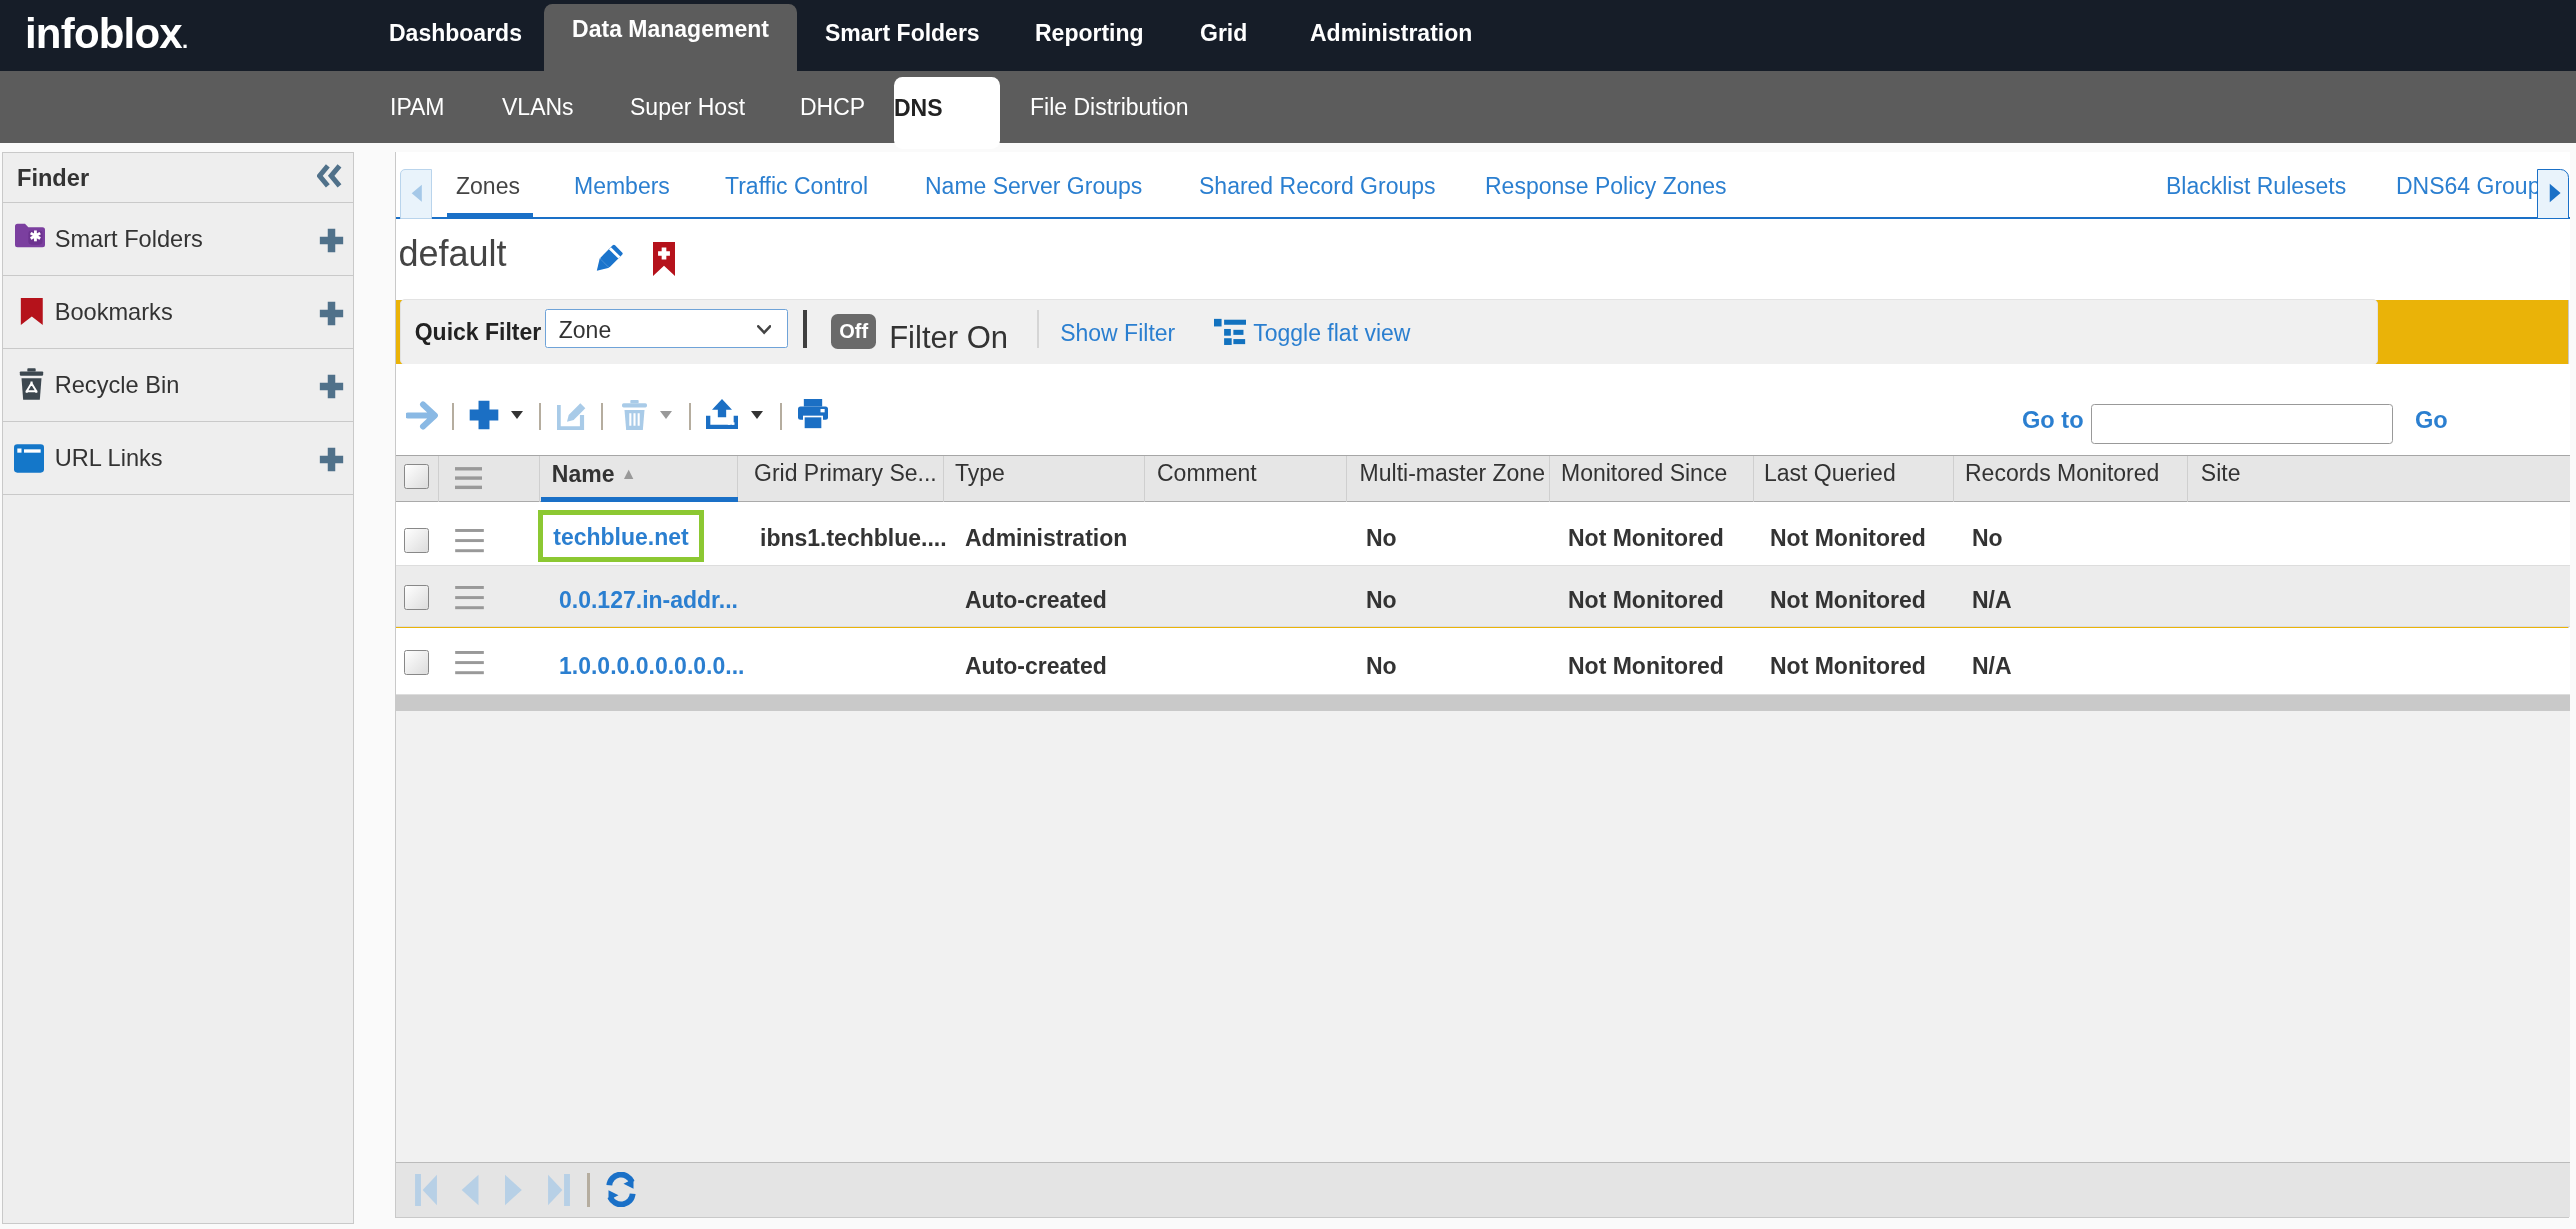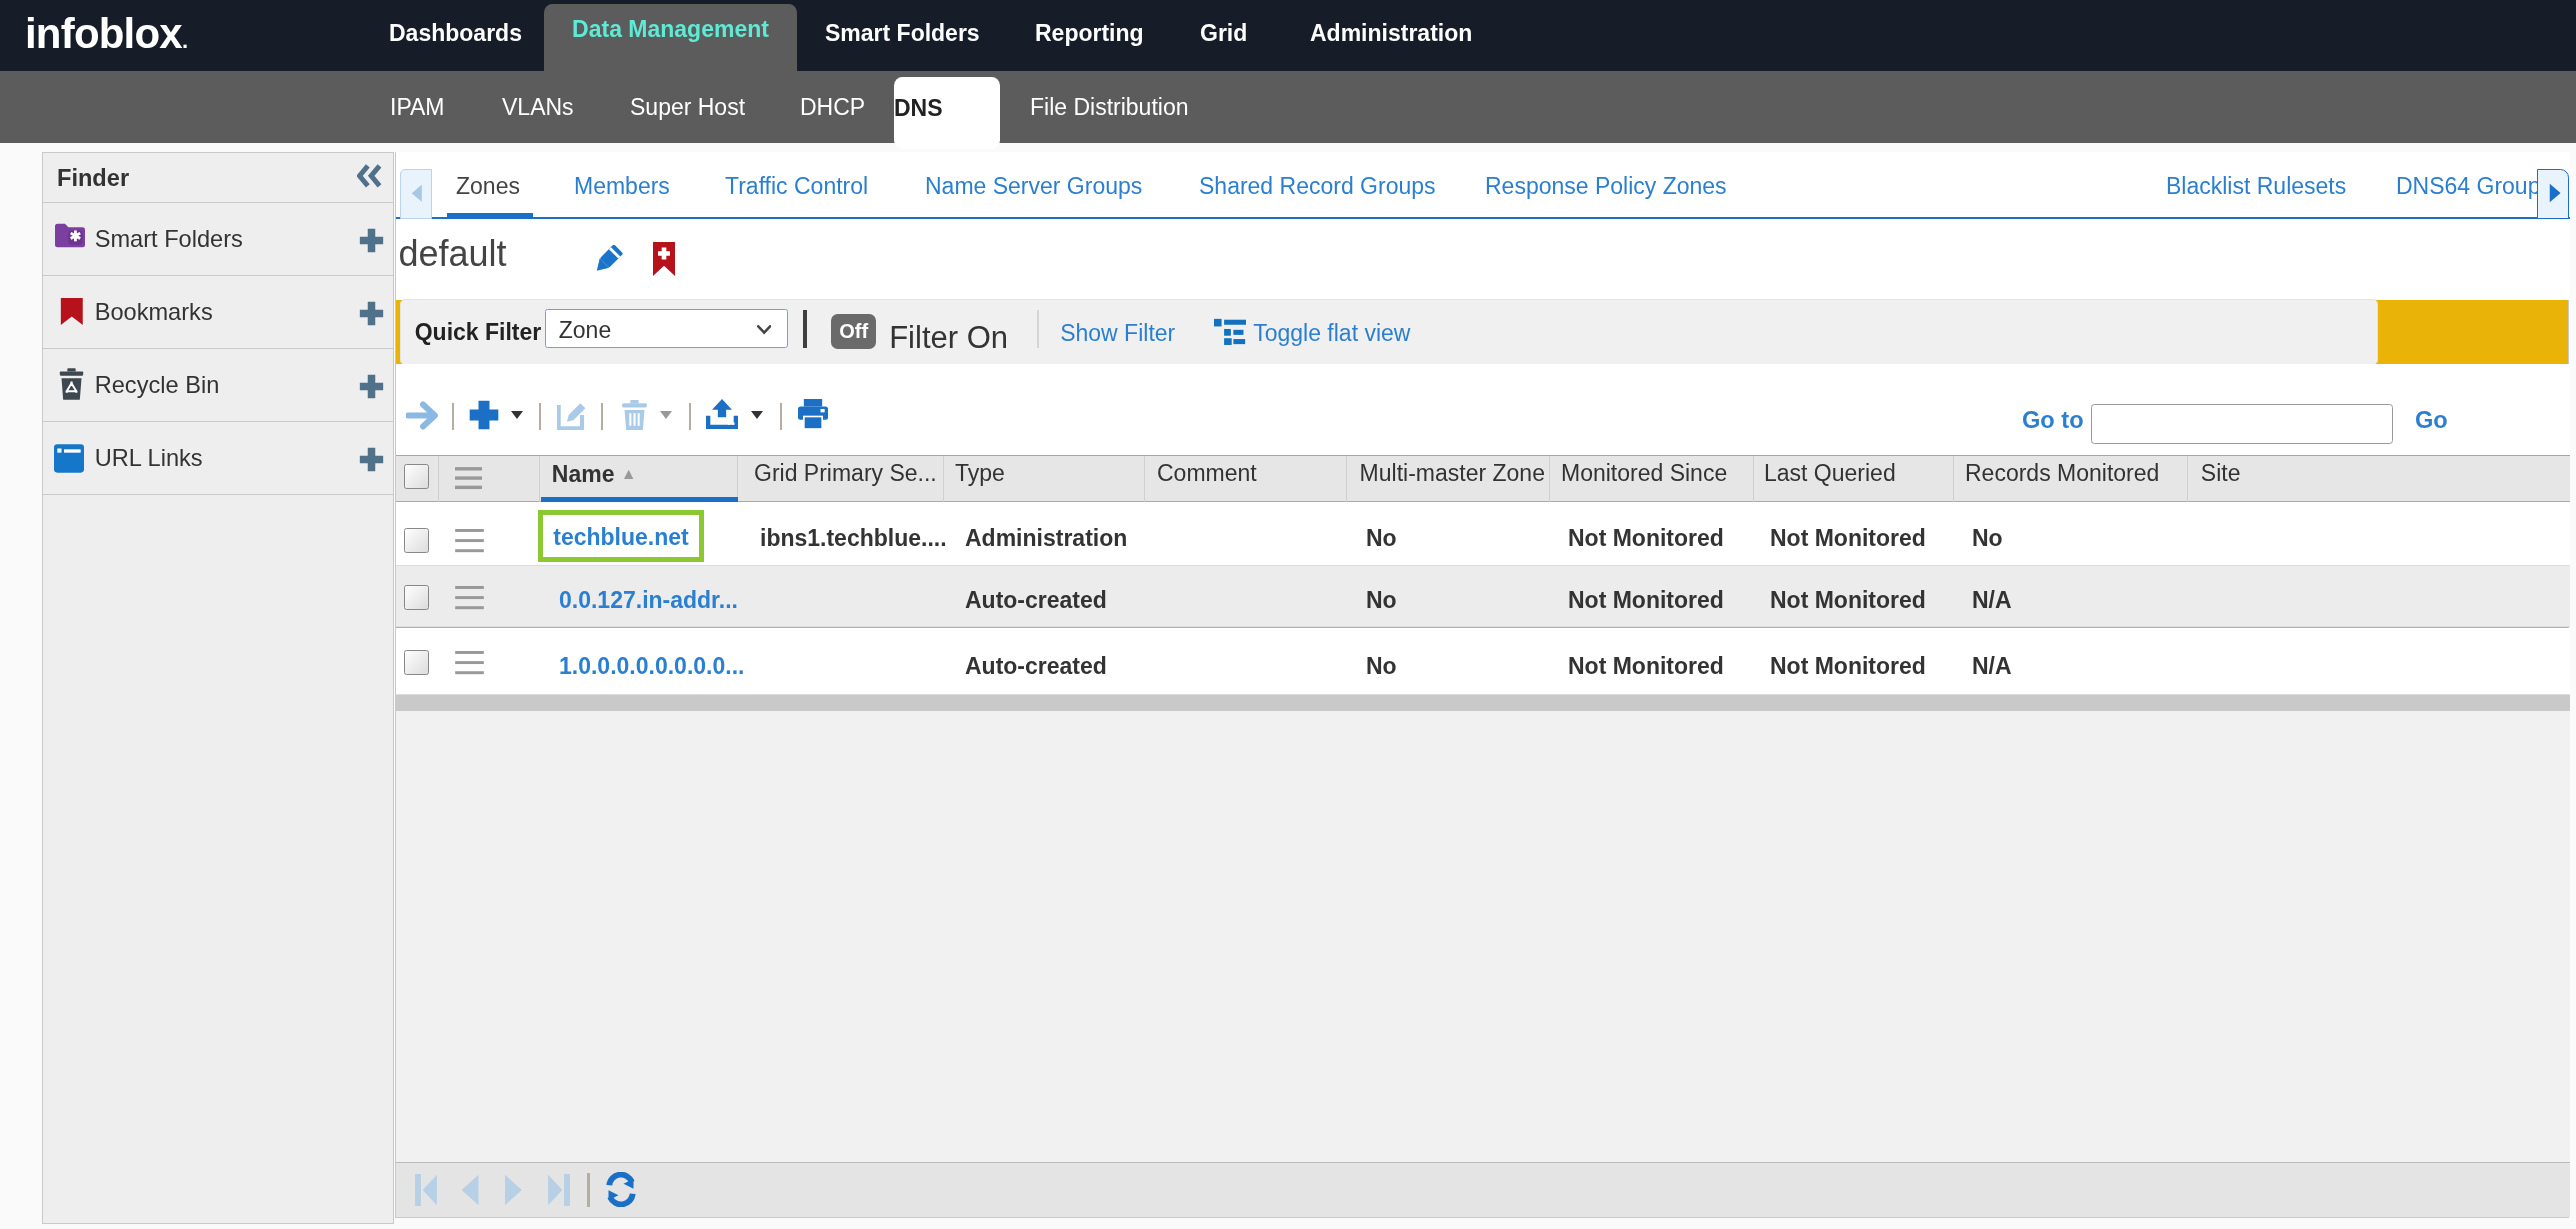--- a/index.html
+++ b/index.html
@@ -2,29 +2,29 @@
 <html style="font-size:13.5px"><head>
 <meta charset="utf-8">
 <style>
 * { margin:0; padding:0; box-sizing:border-box; }
 html,body { width:2576px; height:1230px; background:#fafafa; font-family:"Liberation Sans", sans-serif; position:relative; overflow:hidden; }
 
 
 .topbar { position:absolute; left:0; top:0; width:2576px; height:71px; background:#161d28; }
 .logo { position:absolute; left:25px; top:10px; color:#fff; font-size:42px; font-weight:bold; letter-spacing:-0.8px; }
 .nav-item { position:absolute; top:0; height:71px; line-height:66px; color:#fff; font-size:23px; font-weight:bold; white-space:nowrap; }
-.dm-tab { position:absolute; left:544px; top:4.2px; width:253px; height:67px; background:#5c5c5c; border-radius:8.4px 8.4px 0 0; color:#5eead4; font-size:23px; font-weight:bold; text-align:center; line-height:51px; }
+.dm-tab { position:absolute; left:544px; top:4.2px; width:253px; height:67px; background:#5c5c5c; border-radius:8.4px 8.4px 0 0; color:#ffffff; font-size:23px; font-weight:bold; text-align:center; line-height:51px; }
 
 
 .subnav { position:absolute; left:0; top:71px; width:2576px; height:72px; background:#5c5c5c; }
 .sub-item { position:absolute; top:0; height:72px; line-height:72px; color:#fff; font-size:23px; white-space:nowrap; }
 .dns-tab { position:absolute; left:894px; top:5.9px; width:106px; height:72px; background:#fff; border-radius:8.4px; color:#222; font-size:23px; font-weight:bold; line-height:62px; }
 
 
-.sidebar { position:absolute; left:1.7px; top:152px; width:352px; height:1072px; background:#eeeeee; border:0.8px solid #c9c9c9;margin-left:40px; }
+.sidebar { position:absolute; left:1.7px; top:152px; width:352px; height:1072px; background:#eeeeee; border:0.8px solid #c9c9c9; }
 .finder-hd { position:absolute; left:0; top:0; width:100%; height:50px; border-bottom:0.8px solid #c9c9c9; }
 .finder-hd .t { position:absolute; left:14.3px; top:11.8px; font-size:23.6px; font-weight:bold; color:#333; }
 .f-item { position:absolute; left:0; width:100%; height:72px; border-bottom:0.8px solid #c9c9c9; }
 .f-item .lbl { position:absolute; left:52px; top:22px; font-size:23.6px; color:#333; }
 .f-item svg.icon { position:absolute; left:11.8px; top:18.5px; }
 
 
 .content { position:absolute; left:395px; top:152px; width:2174px; height:1066px; background:#eab308; border:0.8px solid #c9c9c9; border-top:none; }
 .tabstrip { position:absolute; left:0; top:0; width:2174px; height:67px; background:#fff; border-bottom:2.5px solid #1a70c7; }
 .tab { position:absolute; top:5px; height:59px; line-height:59px; font-size:23px; color:#2b7fd0; white-space:nowrap; }

